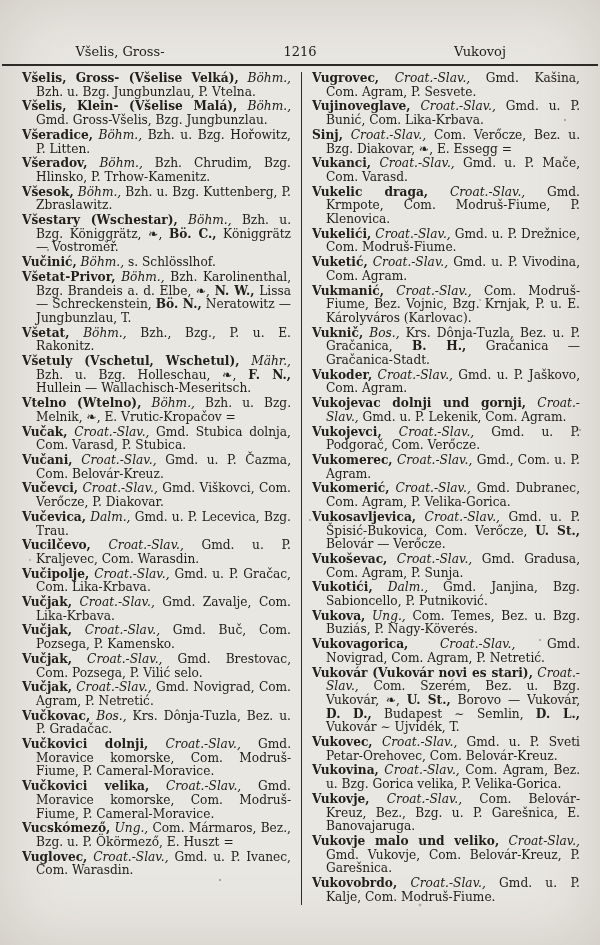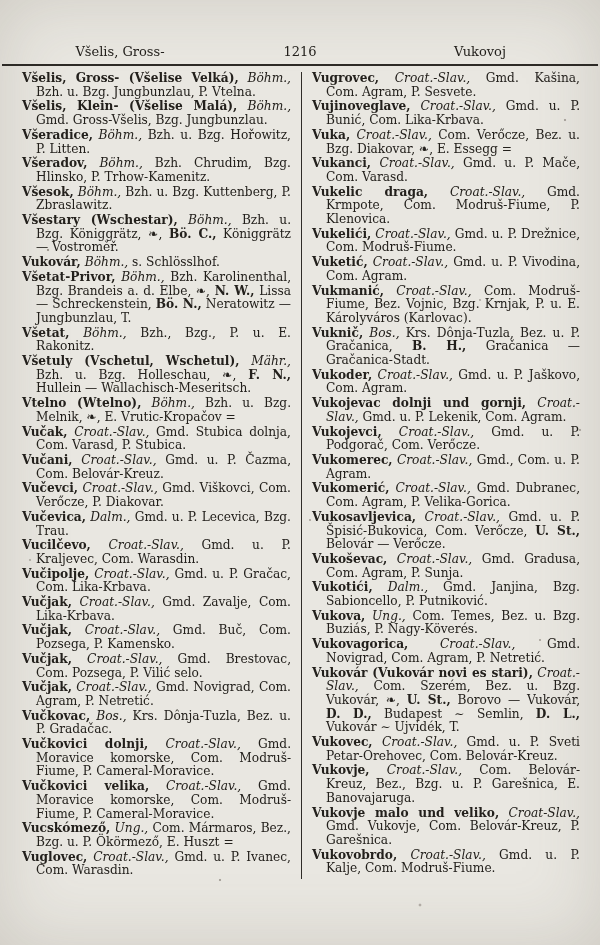--- a/index.html
+++ b/index.html
@@ -46,21 +46,21 @@
   </div>
   <div class="rule"></div>
   <div class="columns">
     <div class="col col-left">
         <p class="entry"><span class="b">Všelis, Gross- (Všelise Velká),</span><span class="i"> Böhm.,</span><span class="r"> Bzh. u. Bzg. Jungbunzlau, P. Vtelna.</span></p>
         <p class="entry"><span class="b">Všelis, Klein- (Všelise Malá),</span><span class="i"> Böhm.,</span><span class="r"> Gmd. Gross-Všelis, Bzg. Jungbunzlau.</span></p>
         <p class="entry"><span class="b">Všeradice,</span><span class="i"> Böhm.,</span><span class="r"> Bzh. u. Bzg. Hořowitz, P. Litten.</span></p>
         <p class="entry"><span class="b">Všeradov,</span><span class="i"> Böhm.,</span><span class="r"> Bzh. Chrudim, Bzg. Hlinsko, P. Trhow-Kamenitz.</span></p>
         <p class="entry"><span class="b">Všesok,</span><span class="i"> Böhm.,</span><span class="r"> Bzh. u. Bzg. Kuttenberg, P. Zbraslawitz.</span></p>
         <p class="entry"><span class="b">Všestary (Wschestar),</span><span class="i"> Böhm.,</span><span class="r"> Bzh. u. Bzg. Königgrätz, ❧, </span><span class="b">Bö. C.,</span><span class="r"> Königgrätz — Vostroměř.</span></p>
-        <p class="entry"><span class="b">Vukovár,</span><span class="i"> Böhm.,</span><span class="r"> s. Schlösslhof.</span></p>
+        <p class="entry"><span class="b">Vučinić,</span><span class="i"> Böhm.,</span><span class="r"> s. Schlösslhof.</span></p>
         <p class="entry"><span class="b">Všetat-Privor,</span><span class="i"> Böhm.,</span><span class="r"> Bzh. Karolinenthal, Bzg. Brandeis a. d. Elbe, ❧, </span><span class="b">N. W.,</span><span class="r"> Lissa — Schreckenstein, </span><span class="b">Bö. N.,</span><span class="r"> Neratowitz — Jungbunzlau, T.</span></p>
         <p class="entry"><span class="b">Všetat,</span><span class="i"> Böhm.,</span><span class="r"> Bzh., Bzg., P. u. E. Rakonitz.</span></p>
         <p class="entry"><span class="b">Všetuly (Vschetul, Wschetul),</span><span class="i"> Mähr.,</span><span class="r"> Bzh. u. Bzg. Holleschau, ❧, </span><span class="b">F. N.,</span><span class="r"> Hullein — Wallachisch-Meseritsch.</span></p>
         <p class="entry"><span class="b">Vtelno (Wtelno),</span><span class="i"> Böhm.,</span><span class="r"> Bzh. u. Bzg. Melnik, ❧, E. Vrutic-Kropačov =</span></p>
         <p class="entry"><span class="b">Vučak,</span><span class="i"> Croat.-Slav.,</span><span class="r"> Gmd. Stubica dolnja, Com. Varasd, P. Stubica.</span></p>
         <p class="entry"><span class="b">Vučani,</span><span class="i"> Croat.-Slav.,</span><span class="r"> Gmd. u. P. Čazma, Com. Belovár-Kreuz.</span></p>
         <p class="entry"><span class="b">Vučevci,</span><span class="i"> Croat.-Slav.,</span><span class="r"> Gmd. Viškovci, Com. Verőcze, P. Diakovar.</span></p>
         <p class="entry"><span class="b">Vučevica,</span><span class="i"> Dalm.,</span><span class="r"> Gmd. u. P. Lecevica, Bzg. Trau.</span></p>
         <p class="entry"><span class="b">Vucilčevo,</span><span class="i"> Croat.-Slav.,</span><span class="r"> Gmd. u. P. Kraljevec, Com. Warasdin.</span></p>
         <p class="entry"><span class="b">Vučipolje,</span><span class="i"> Croat.-Slav.,</span><span class="r"> Gmd. u. P. Gračac, Com. Lika-Krbava.</span></p>
@@ -70,37 +70,38 @@
         <p class="entry"><span class="b">Vučjak,</span><span class="i"> Croat.-Slav.,</span><span class="r"> Gmd. Novigrad, Com. Agram, P. Netretić.</span></p>
         <p class="entry"><span class="b">Vučkovac,</span><span class="i"> Bos.,</span><span class="r"> Krs. Dônja-Tuzla, Bez. u. P. Gradačac.</span></p>
         <p class="entry"><span class="b">Vučkovici dolnji,</span><span class="i"> Croat.-Slav.,</span><span class="r"> Gmd. Moravice komorske, Com. Modruš-Fiume, P. Cameral-Moravice.</span></p>
         <p class="entry"><span class="b">Vučkovici velika,</span><span class="i"> Croat.-Slav.,</span><span class="r"> Gmd. Moravice komorske, Com. Modruš-Fiume, P. Cameral-Moravice.</span></p>
         <p class="entry"><span class="b">Vucskómező,</span><span class="i"> Ung.,</span><span class="r"> Com. Mármaros, Bez., Bzg. u. P. Ökörmező, E. Huszt =</span></p>
         <p class="entry"><span class="b">Vuglovec,</span><span class="i"> Croat.-Slav.,</span><span class="r"> Gmd. u. P. Ivanec, Com. Warasdin.</span></p>
       </div>
     <div class="col col-right">
         <p class="entry"><span class="b">Vugrovec,</span><span class="i"> Croat.-Slav.,</span><span class="r"> Gmd. Kašina, Com. Agram, P. Sesvete.</span></p>
         <p class="entry"><span class="b">Vujinoveglave,</span><span class="i"> Croat.-Slav.,</span><span class="r"> Gmd. u. P. Bunić, Com. Lika-Krbava.</span></p>
-        <p class="entry"><span class="b">Vuka,</span><span class="i"> Croat.-Slav.,</span><span class="r"> Com. Verőcze, Bez. u. Bzg. Diakovar, ❧, E. Essegg =</span></p>
+        <p class="entry"><span class="b">Sinj,</span><span class="i"> Croat.-Slav.,</span><span class="r"> Com. Verőcze, Bez. u. Bzg. Diakovar, ❧, E. Essegg =</span></p>
         <p class="entry"><span class="b">Vukanci,</span><span class="i"> Croat.-Slav.,</span><span class="r"> Gmd. u. P. Mače, Com. Varasd.</span></p>
         <p class="entry"><span class="b">Vukelic draga,</span><span class="i"> Croat.-Slav.,</span><span class="r"> Gmd. Krmpote, Com. Modruš-Fiume, P. Klenovica.</span></p>
         <p class="entry"><span class="b">Vukelići,</span><span class="i"> Croat.-Slav.,</span><span class="r"> Gmd. u. P. Drežnice, Com. Modruš-Fiume.</span></p>
         <p class="entry"><span class="b">Vuketić,</span><span class="i"> Croat.-Slav.,</span><span class="r"> Gmd. u. P. Vivodina, Com. Agram.</span></p>
         <p class="entry"><span class="b">Vukmanić,</span><span class="i"> Croat.-Slav.,</span><span class="r"> Com. Modruš-Fiume, Bez. Vojnic, Bzg. Krnjak, P. u. E. Károlyváros (Karlovac).</span></p>
         <p class="entry"><span class="b">Vuknič,</span><span class="i"> Bos.,</span><span class="r"> Krs. Dônja-Tuzla, Bez. u. P. Gračanica, </span><span class="b">B. H.,</span><span class="r"> Gračanica — Gračanica-Stadt.</span></p>
         <p class="entry"><span class="b">Vukoder,</span><span class="i"> Croat.-Slav.,</span><span class="r"> Gmd. u. P. Jaškovo, Com. Agram.</span></p>
         <p class="entry"><span class="b">Vukojevac dolnji und gornji,</span><span class="i"> Croat.-Slav.,</span><span class="r"> Gmd. u. P. Lekenik, Com. Agram.</span></p>
         <p class="entry"><span class="b">Vukojevci,</span><span class="i"> Croat.-Slav.,</span><span class="r"> Gmd. u. P. Podgorač, Com. Verőcze.</span></p>
         <p class="entry"><span class="b">Vukomerec,</span><span class="i"> Croat.-Slav.,</span><span class="r"> Gmd., Com. u. P. Agram.</span></p>
         <p class="entry"><span class="b">Vukomerić,</span><span class="i"> Croat.-Slav.,</span><span class="r"> Gmd. Dubranec, Com. Agram, P. Velika-Gorica.</span></p>
         <p class="entry"><span class="b">Vukosavljevica,</span><span class="i"> Croat.-Slav.,</span><span class="r"> Gmd. u. P. Špisić-Bukovica, Com. Verőcze, </span><span class="b">U. St.,</span><span class="r"> Belovár — Verőcze.</span></p>
         <p class="entry"><span class="b">Vukoševac,</span><span class="i"> Croat.-Slav.,</span><span class="r"> Gmd. Gradusa, Com. Agram, P. Sunja.</span></p>
         <p class="entry"><span class="b">Vukotići,</span><span class="i"> Dalm.,</span><span class="r"> Gmd. Janjina, Bzg. Sabioncello, P. Putniković.</span></p>
         <p class="entry"><span class="b">Vukova,</span><span class="i"> Ung.,</span><span class="r"> Com. Temes, Bez. u. Bzg. Buziás, P. Nagy-Köverés.</span></p>
         <p class="entry"><span class="b">Vukovagorica,</span><span class="i"> Croat.-Slav.,</span><span class="r"> Gmd. Novigrad, Com. Agram, P. Netretić.</span></p>
         <p class="entry"><span class="b">Vukovár (Vukovár novi es stari),</span><span class="i"> Croat.-Slav.,</span><span class="r"> Com. Szerém, Bez. u. Bzg. Vukovár, ❧, </span><span class="b">U. St.,</span><span class="r"> Borovo — Vukovár, </span><span class="b">D. D.,</span><span class="r"> Budapest ∼ Semlin, </span><span class="b">D. L.,</span><span class="r"> Vukovár ∼ Ujvidék, T.</span></p>
         <p class="entry"><span class="b">Vukovec,</span><span class="i"> Croat.-Slav.,</span><span class="r"> Gmd. u. P. Sveti Petar-Orehovec, Com. Belovár-Kreuz.</span></p>
+        <p class="entry"><span class="b">Vukovina,</span><span class="i"> Croat.-Slav.,</span><span class="r"> Com. Agram, Bez. u. Bzg. Gorica velika, P. Velika-Gorica.</span></p>
         <p class="entry"><span class="b">Vukovje,</span><span class="i"> Croat.-Slav.,</span><span class="r"> Com. Belovár-Kreuz, Bez., Bzg. u. P. Garešnica, E. Banovajaruga.</span></p>
         <p class="entry"><span class="b">Vukovje malo und veliko,</span><span class="i"> Croat-Slav.,</span><span class="r"> Gmd. Vukovje, Com. Belovár-Kreuz, P. Garešnica.</span></p>
         <p class="entry"><span class="b">Vukovobrdo,</span><span class="i"> Croat.-Slav.,</span><span class="r"> Gmd. u. P. Kalje, Com. Modruš-Fiume.</span></p>
       </div>
   </div>
 </div>
 
 </body></html>

